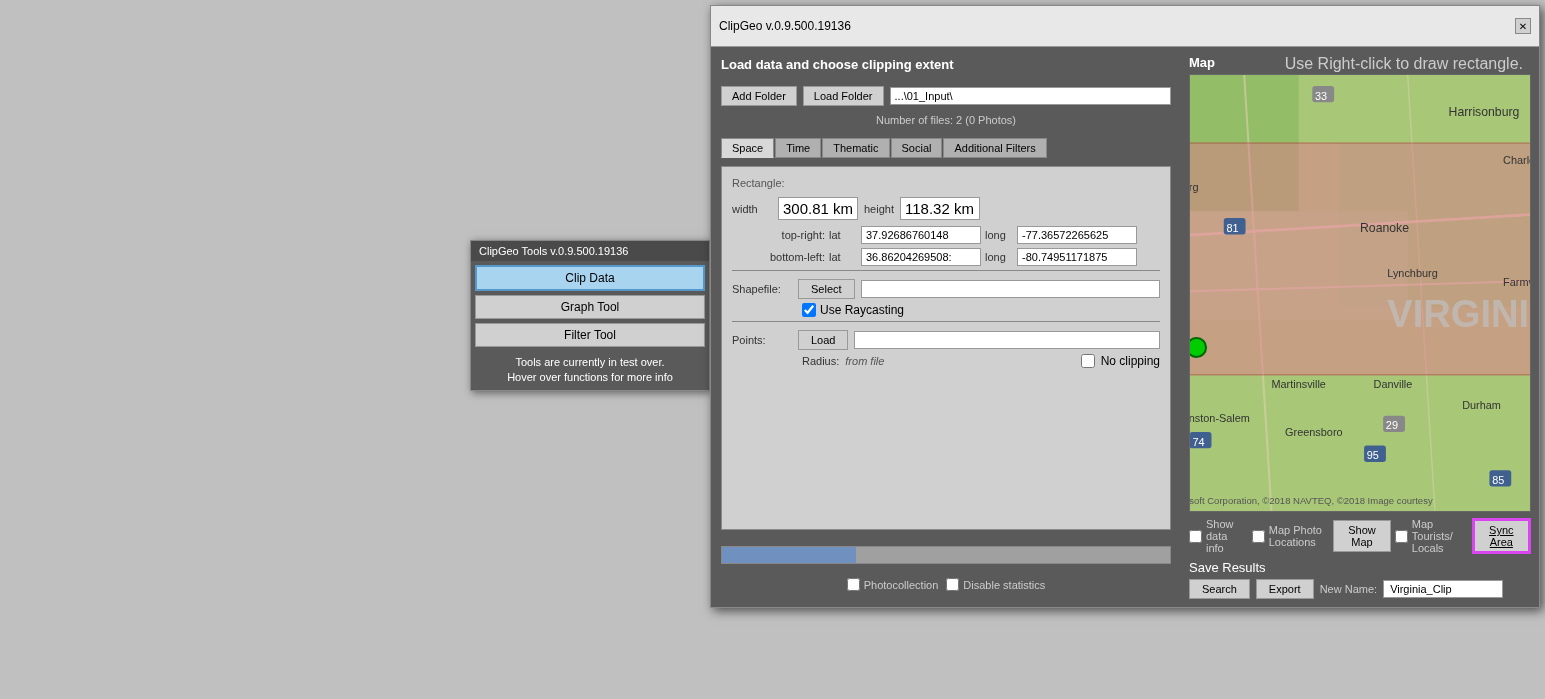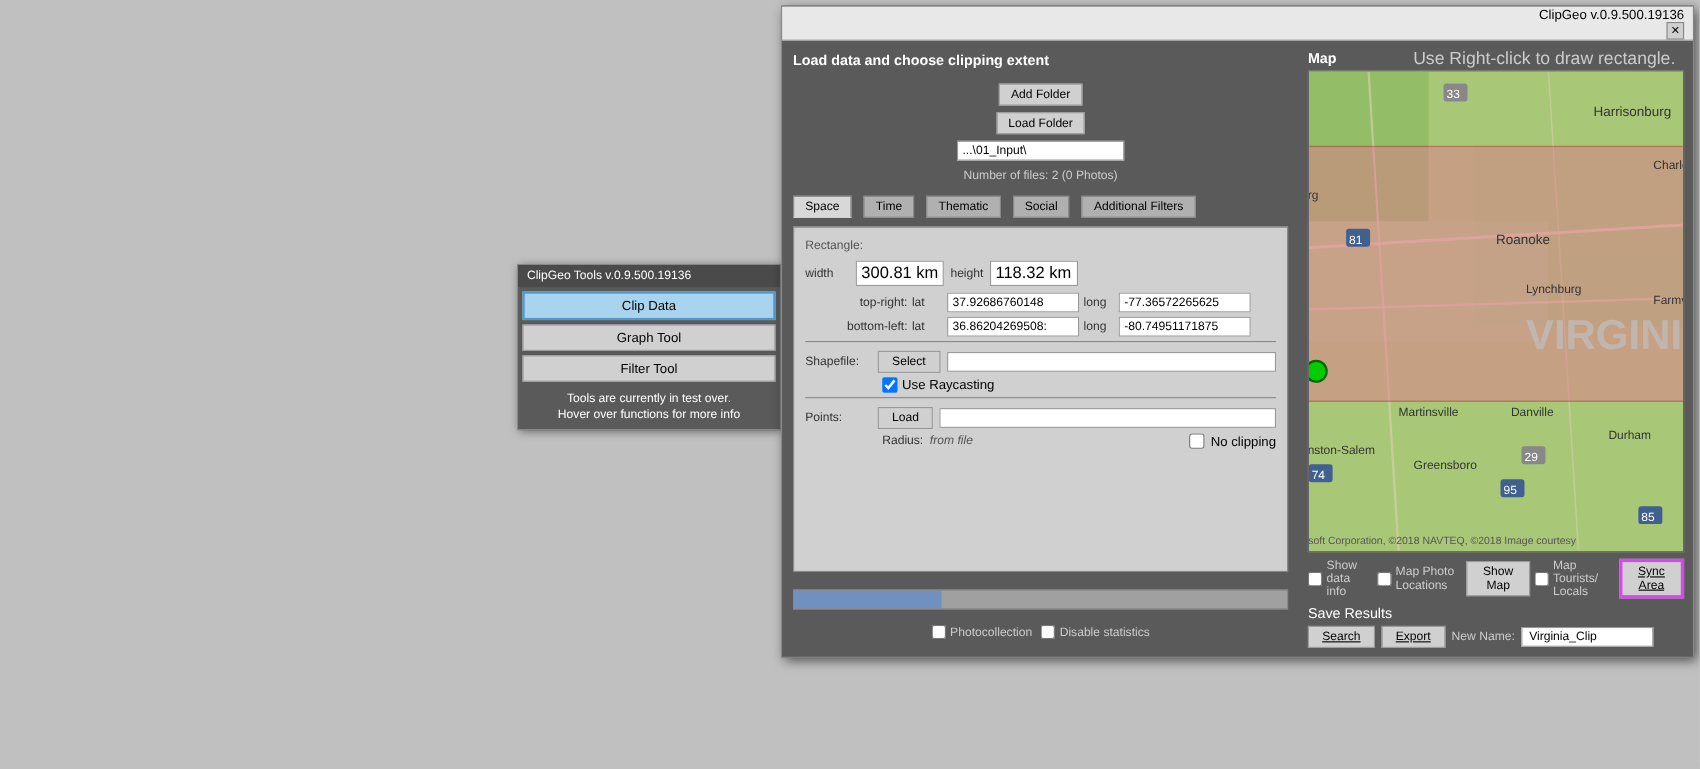--- a/index.html
+++ b/index.html
@@ -74,27 +74,26 @@
       left: 710px;
       top: 5px;
       width: 830px;
       background: #5a5a5a;
       border: 1px solid #888;
       box-shadow: 3px 3px 10px rgba(0,0,0,0.6);
     }
     .main-window .title-bar {
       background: #e8e8e8;
       color: #000;
-      padding: 0 8px;
+      padding: 12px 8px;
       font-size: 12px;
       display: flex;
-      align-items: flex-end;
+      align-items: center;
       justify-content: space-between;
       border-bottom: 1px solid #999;
-      flex-direction: column;
     }
     .title-bar-close {
       width: 16px;
       height: 16px;
       background: #d0d0d0;
       border: 1px solid #888;
       display: flex;
       align-items: center;
       justify-content: center;
       cursor: pointer;
@@ -119,21 +118,20 @@
       color: #fff;
       font-size: 13px;
       font-weight: bold;
       margin-bottom: 6px;
     }
 
     .folder-row {
       display: flex;
       align-items: center;
       gap: 6px;
-      flex-direction: column;
     }
     .folder-btn {
       background: #d0d0d0;
       border: 1px solid #999;
       padding: 3px 10px;
       cursor: pointer;
       font-size: 11px;
       color: #000;
       white-space: nowrap;
     }
@@ -146,21 +144,21 @@
     }
     .file-count {
       color: #ccc;
       font-size: 11px;
       text-align: center;
     }
 
     
     .tabs {
       display: flex;
-      gap: 11px;
+      gap: 1px;
       margin-top: 4px;
     }
     .tab {
       background: #b0b0b0;
       border: 1px solid #888;
       padding: 3px 10px;
       cursor: pointer;
       font-size: 11px;
       color: #000;
     }
@@ -431,21 +429,20 @@
       display: flex;
       align-items: center;
       gap: 6px;
     }
     .action-btn {
       background: #d0d0d0;
       border: 1px solid #999;
       padding: 3px 12px;
       cursor: pointer;
       font-size: 11px;
-      text-decoration: underline;
     }
     .new-name-label {
       color: #ccc;
       font-size: 11px;
     }
     .new-name-input {
       background: #fff;
       border: 1px solid #999;
       padding: 2px 6px;
       font-size: 11px;

